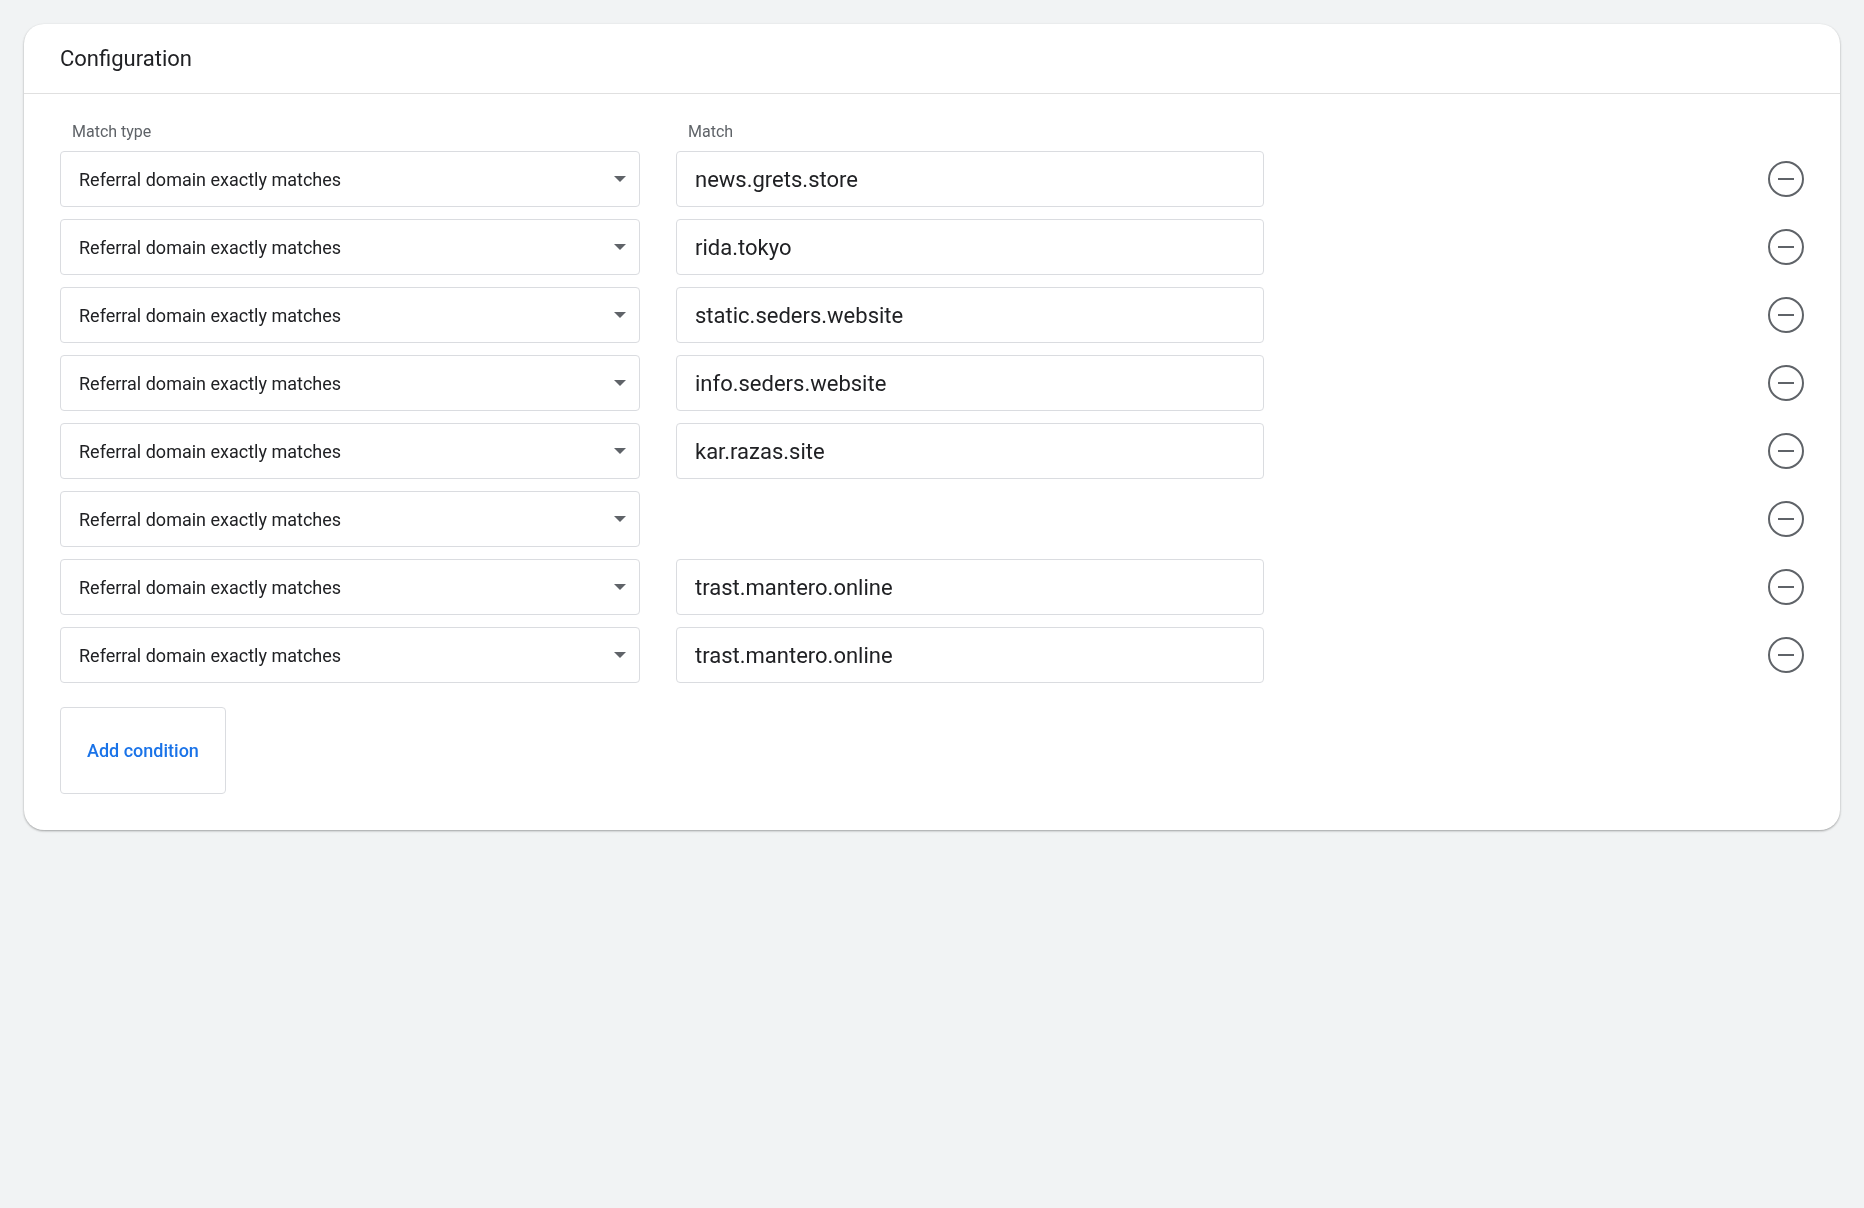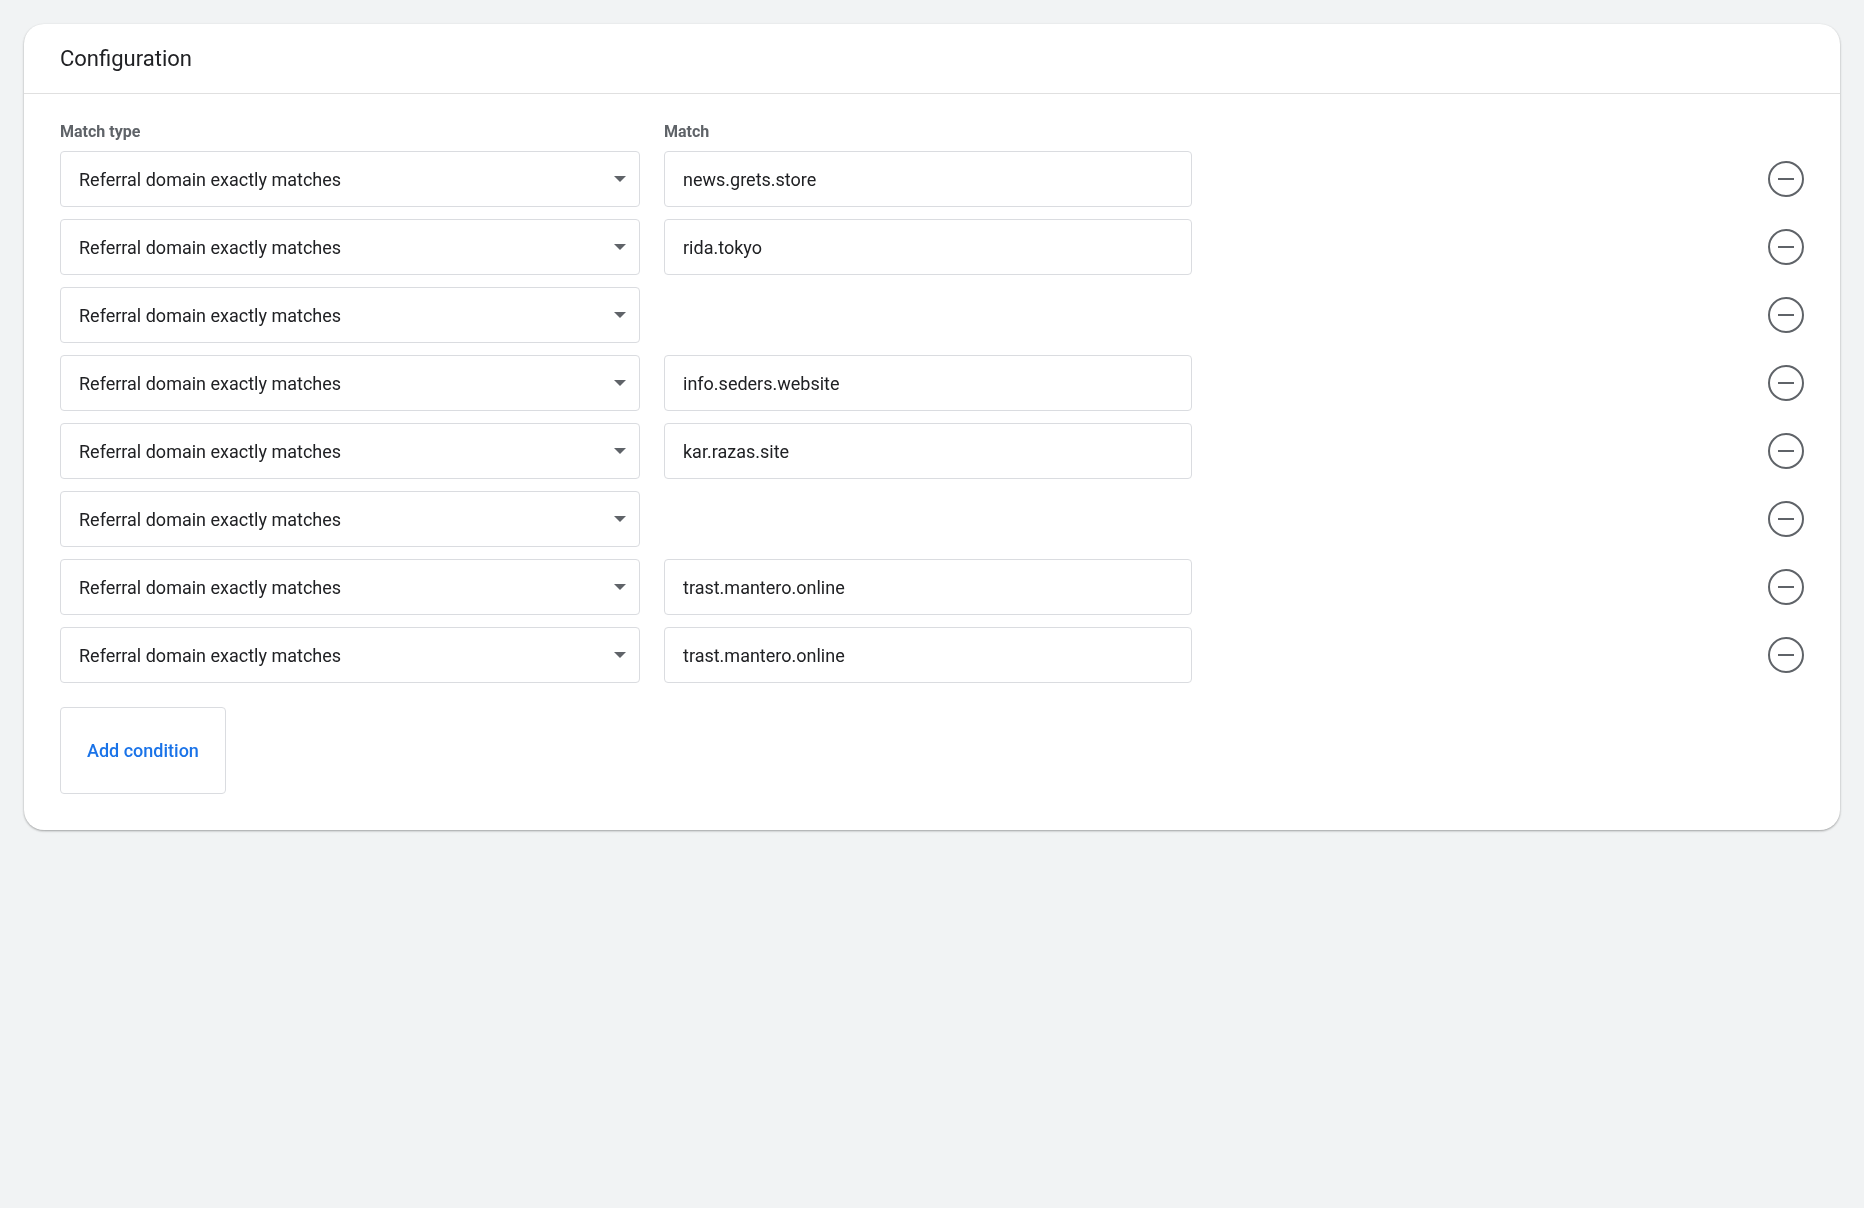--- a/index.html
+++ b/index.html
@@ -45,21 +45,22 @@
     
     .column-headers {
       display: flex;
       gap: 24px;
       margin-bottom: 10px;
     }
     
     .col-header {
       font-size: 16px;
       color: #5f6368;
-      font-weight: 700;
+      font-weight: 400;
+      margin-left: 12px;
     }
     
     .col-match {
       width: 580px;
     }
     
     .col-domain {
       width: 580px;
     }
     
@@ -102,29 +103,30 @@
       transform: translateY(-50%);
       width: 0;
       height: 0;
       border-left: 6px solid transparent;
       border-right: 6px solid transparent;
       border-top: 6px solid #5f6368;
       pointer-events: none;
     }
     
     .domain-input {
-      width: 528px;
+      width: 588px;
       height: 56px;
       padding: 0 18px;
       border: 1px solid #dadce0;
       border-radius: 4px;
       background: #fff;
-      font-size: 18px;
+      font-size: 22px;
       color: #202124;
       font-family: inherit;
+      margin-left: 12px;
     }
     
     .remove-btn {
       width: 36px;
       height: 36px;
       border: 2.5px solid #5f6368;
       border-radius: 50%;
       background: #fff;
       display: flex;
       align-items: center;
@@ -193,20 +195,21 @@
       <span class="minus"></span>
     </button>
   </div>
         <div class="condition-row">
     <div class="select-wrapper">
       <div class="select">
         <span>Referral domain exactly matches</span>
       </div>
       <div class="chevron"></div>
     </div>
+    <input type="text" class="domain-input" value="static.seders.website" style="">
     <button class="remove-btn">
       <span class="minus"></span>
     </button>
   </div>
         <div class="condition-row">
     <div class="select-wrapper">
       <div class="select">
         <span>Referral domain exactly matches</span>
       </div>
       <div class="chevron"></div>

